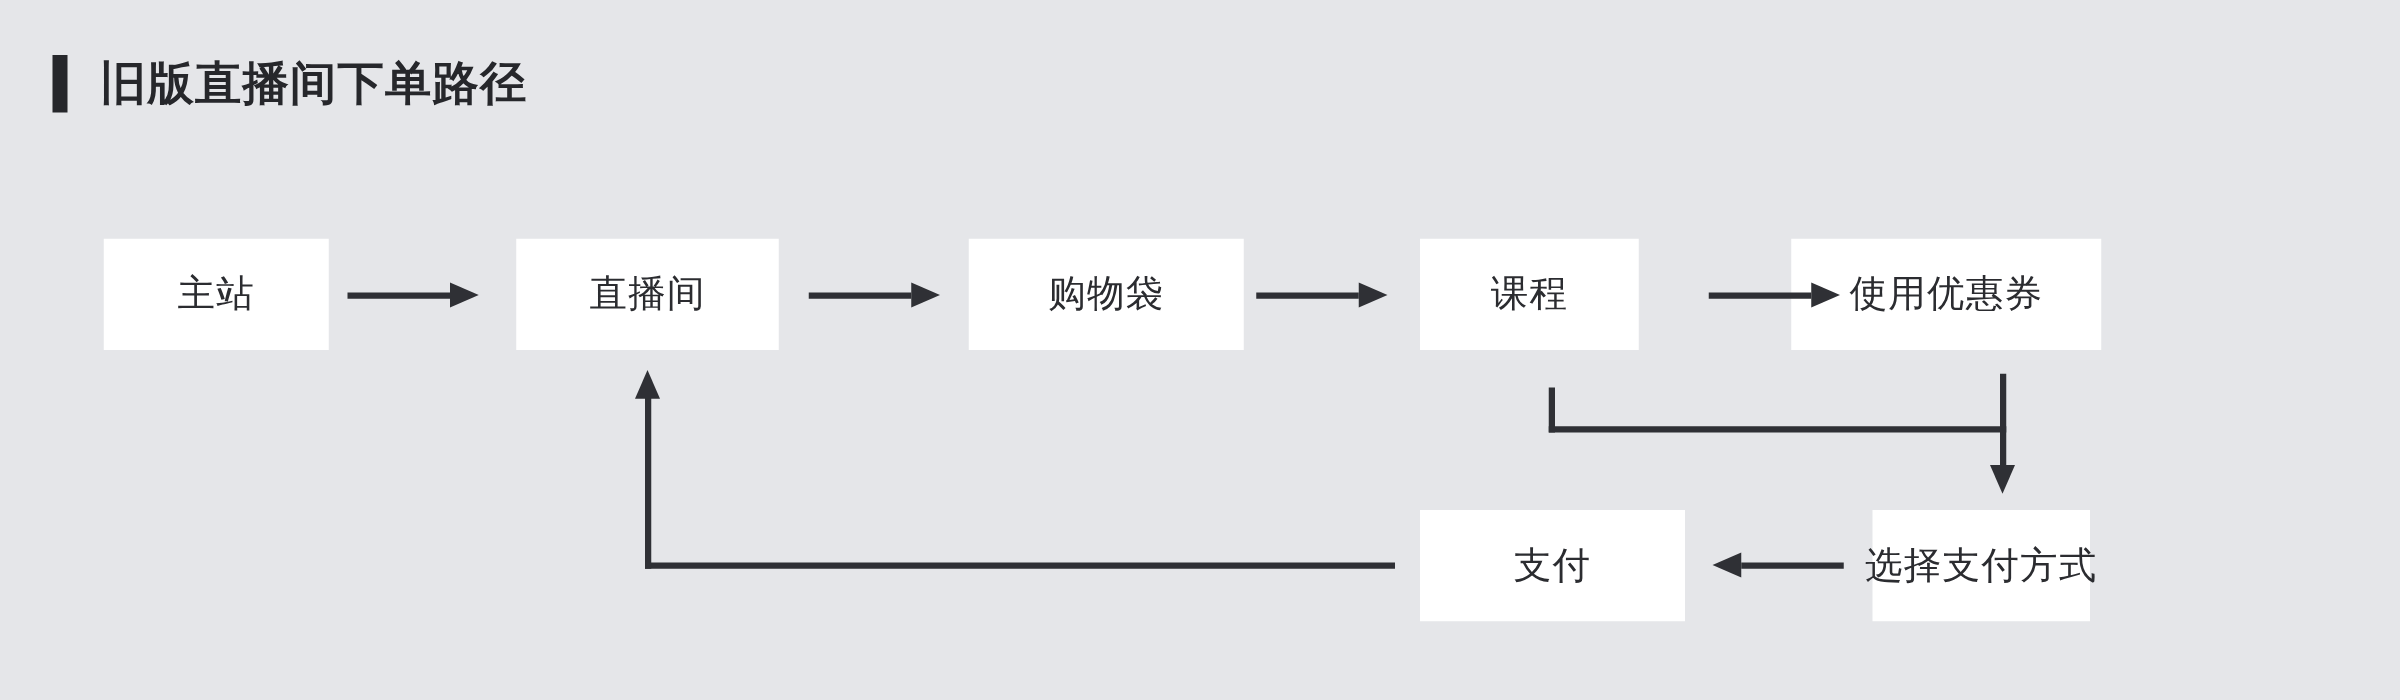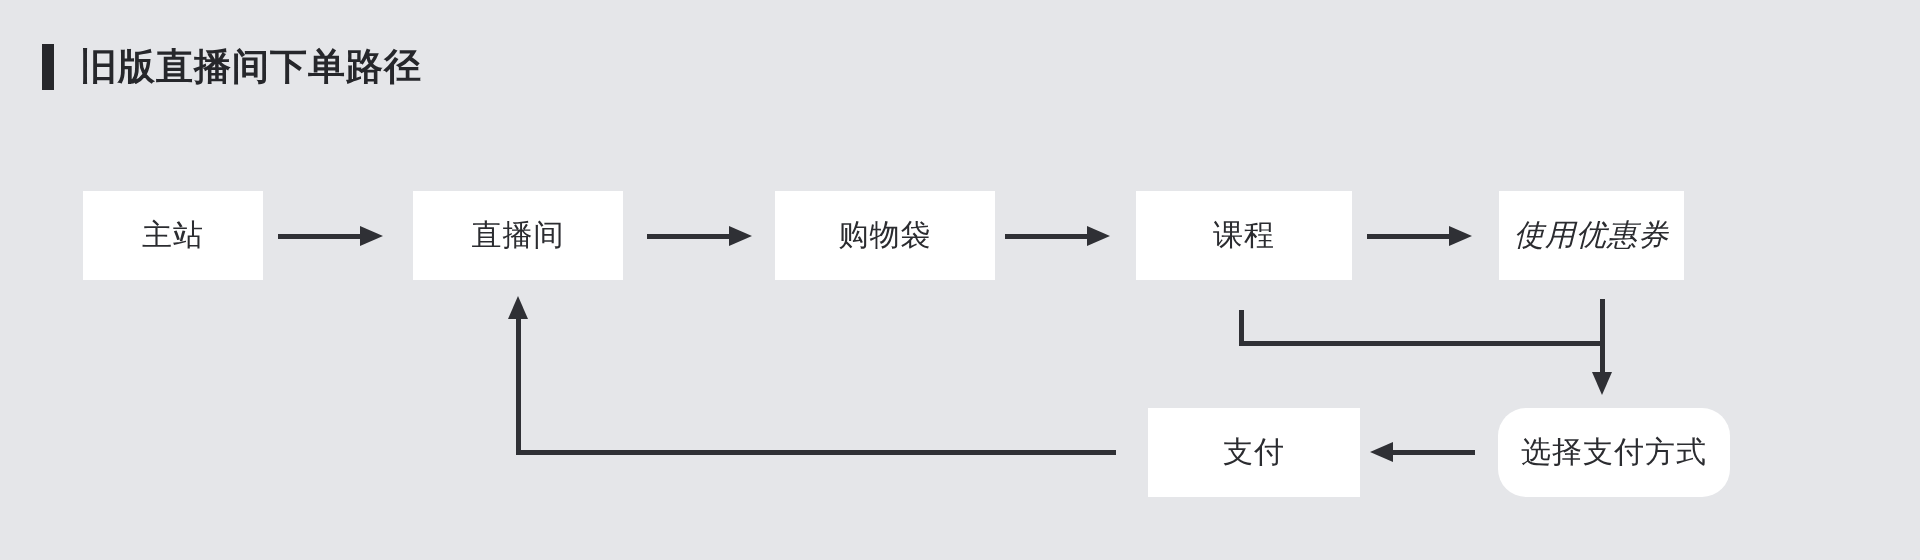--- a/index.html
+++ b/index.html
@@ -26,24 +26,24 @@
 
   
   .node {
     position: absolute; height: 89px; background: var(--node-bg);
     display: flex; align-items: center; justify-content: center;
     font-size: 30px; color: var(--text); letter-spacing: 1px; white-space: nowrap;
   }
   .node-main-site      { left: 83px;   top: 191px; width: 180px; }
   .node-live-room      { left: 413px;  top: 191px; width: 210px; }
   .node-shopping-bag   { left: 775px;  top: 191px; width: 220px; }
-  .node-course         { left: 1136px; top: 191px; width: 216px; }
-  .node-use-coupon     { left: 1499px; top: 191px; width: 185px; font-style: italic; }
-  .node-pay            { left: 1136px; top: 408px; width: 212px; margin-left: 12px; }
-  .node-choose-payment { left: 1498px; top: 408px; width: 232px; border-radius: 28px; }
+  .node-course         { left: 1136px; top: 191px; width: 175px; }
+  .node-use-coupon     { left: 1433px; top: 191px; width: 248px; }
+  .node-pay            { left: 1136px; top: 408px; width: 212px; }
+  .node-choose-payment { left: 1498px; top: 408px; width: 174px; }
 
   
   .arr { position: absolute; display: flex; align-items: center; height: 20px; }
   .arr .shaft { flex: 1; height: 5px; background: var(--line); }
   .head-right { width: 0; height: 0; border-top: 10px solid transparent; border-bottom: 10px solid transparent; border-left: 23px solid var(--line); }
   .head-left  { width: 0; height: 0; border-top: 10px solid transparent; border-bottom: 10px solid transparent; border-right: 23px solid var(--line); }
 
   .arr-1 { left: 278px;  top: 226px; width: 105px; }
   .arr-2 { left: 647px;  top: 226px; width: 105px; }
   .arr-3 { left: 1005px; top: 226px; width: 105px; }

